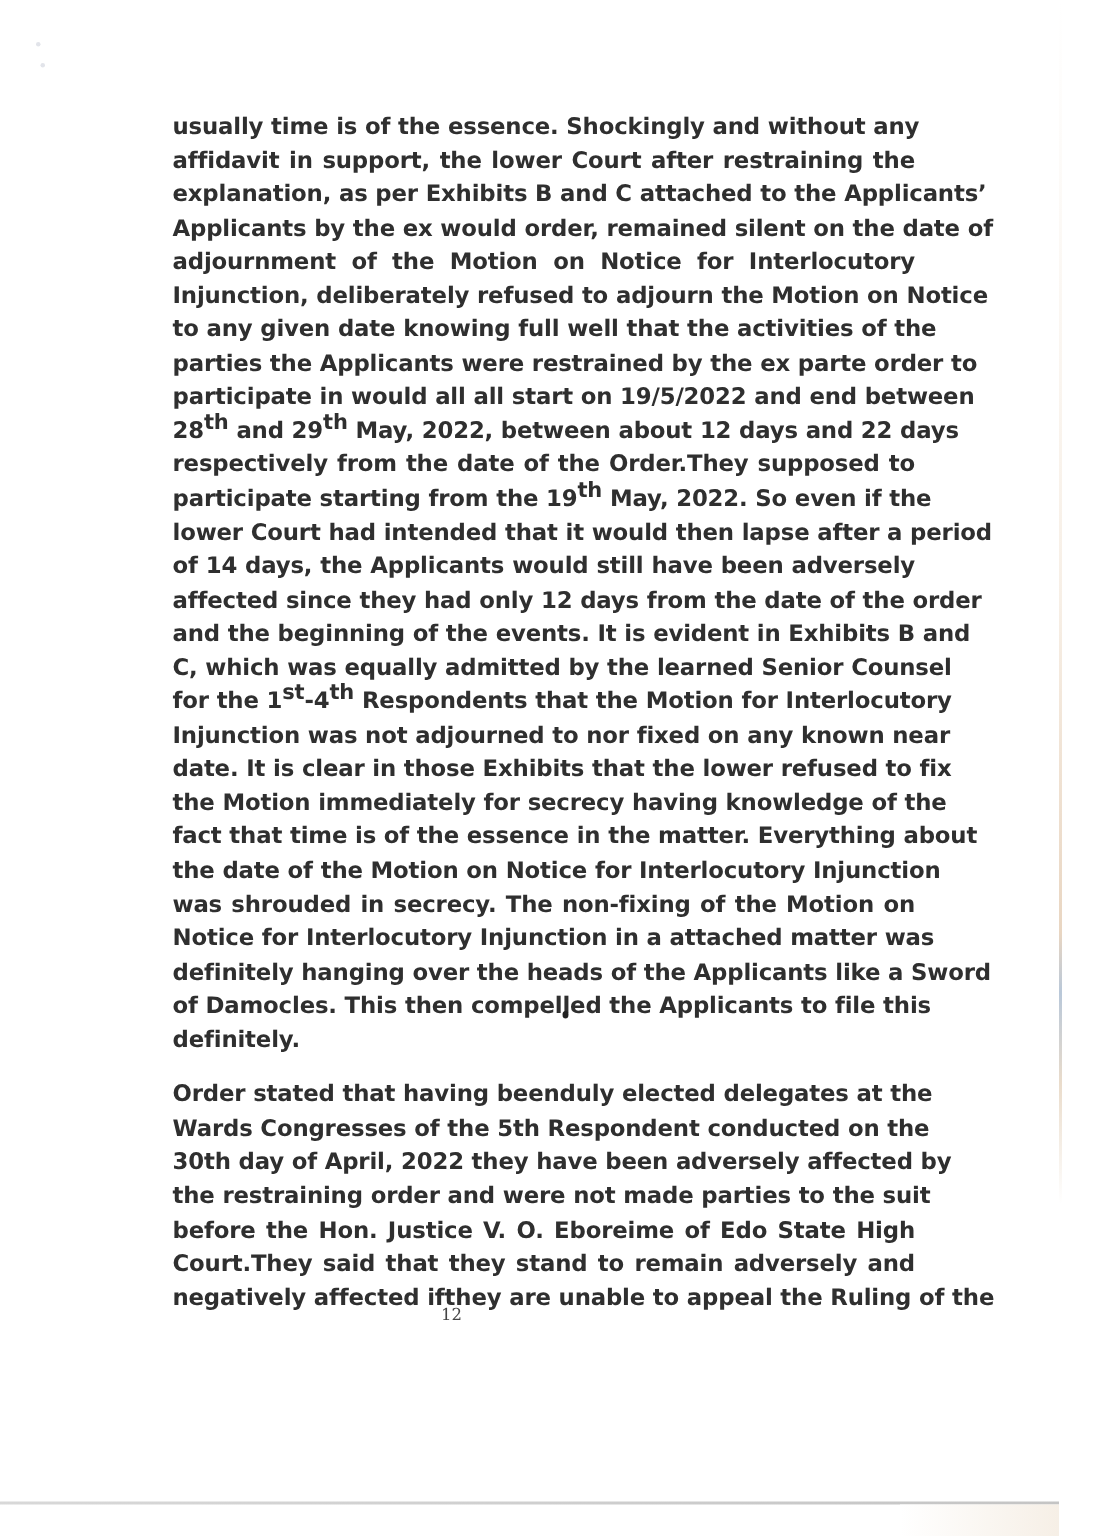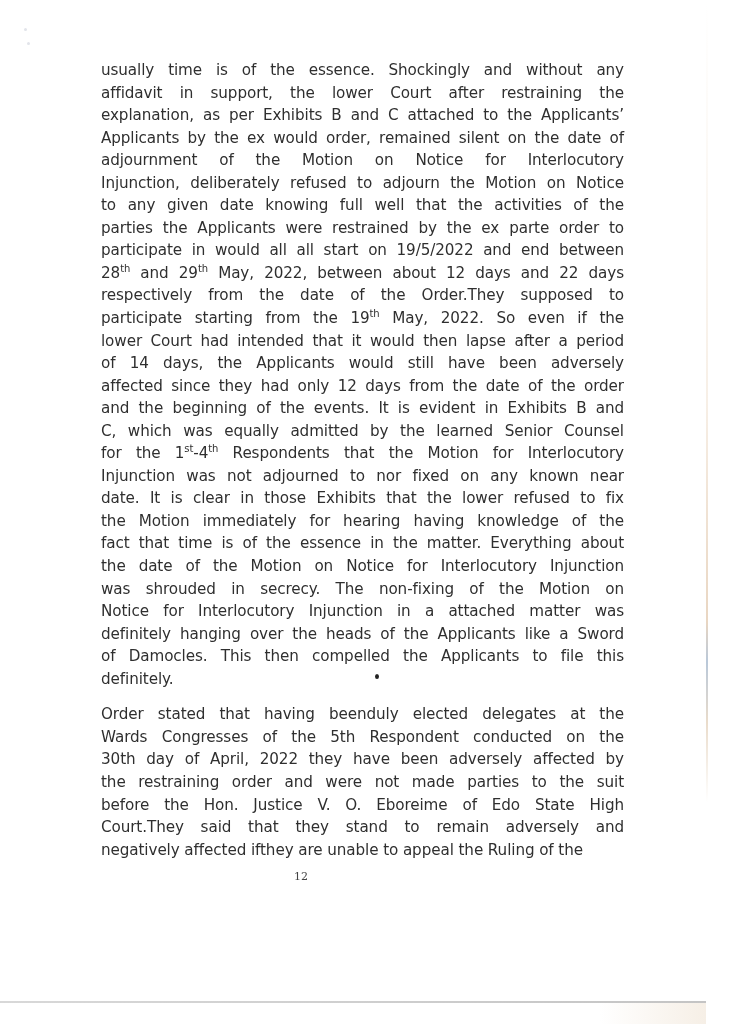--- a/index.html
+++ b/index.html
@@ -5,25 +5,25 @@
   html, body { margin:0; padding:0; }
   body {
     width:743px; height:1024px; background:#ffffff; position:relative; overflow:hidden;
     font-family:"DejaVu Sans", "Liberation Sans", sans-serif;
   }
   .page-body {
     position:absolute; left:101px; top:59px; width:523px;
     color:#2f2f2f; font-size:15.2px; line-height:22.55px;
     text-align:justify; letter-spacing:-0.1px;
   }
-  .para { margin:0; }
+  .para { margin:14px;font-weight:bold; }
   .para + .para { margin-top:13px; }
   .line { display:block; text-align:justify; text-align-last:justify; white-space:nowrap; height:22.55px; }
   .line.last { text-align-last:left; }
-  sup { font-size:10px; line-height:0; vertical-align:6px; }
+  sup { font-size:14px; line-height:0; vertical-align:6px; }
   .page-number {
     position:absolute; left:0; width:602px; top:870px; text-align:center;
     font-family:"DejaVu Serif", serif; font-size:11px; color:#444;
   }
   .stray-dot { position:absolute; left:375px; top:674px; width:4px; height:5px; background:#222; border-radius:50%; }
   .scan-bottom-edge {
     position:absolute; left:0; top:1001px; width:706px; height:2px;
     background:linear-gradient(to right,#d8d8d8,#cfcfcf 50%,#c4c4c4);
   }
   .scan-right-shadow {
@@ -54,21 +54,21 @@
       <span class="line">respectively from the date of the Order.They supposed to</span>
       <span class="line">participate starting from the 19<sup>th</sup> May, 2022. So even if the</span>
       <span class="line">lower Court had intended that it would then lapse after a period</span>
       <span class="line">of 14 days, the Applicants would still have been adversely</span>
       <span class="line">affected since they had only 12 days from the date of the order</span>
       <span class="line">and the beginning of the events. It is evident in Exhibits B and</span>
       <span class="line">C, which was equally admitted by the learned Senior Counsel</span>
       <span class="line">for the 1<sup>st</sup>-4<sup>th</sup> Respondents that the Motion for Interlocutory</span>
       <span class="line">Injunction was not adjourned to nor fixed on any known near</span>
       <span class="line">date. It is clear in those Exhibits that the lower refused to fix</span>
-      <span class="line">the Motion immediately for hearing having knowledge of the</span>
+      <span class="line">the Motion immediately for secrecy having knowledge of the</span>
       <span class="line">fact that time is of the essence in the matter. Everything about</span>
       <span class="line">the date of the Motion on Notice for Interlocutory Injunction</span>
       <span class="line">was shrouded in secrecy. The non-fixing of the Motion on</span>
       <span class="line">Notice for Interlocutory Injunction in a attached matter was</span>
       <span class="line">definitely hanging over the heads of the Applicants like a Sword</span>
       <span class="line">of Damocles. This then compelled the Applicants to file this</span>
       <span class="line last">definitely.</span>
     </div>
   <div class="para">
       <span class="line">Order stated that having beenduly elected delegates at the</span>

